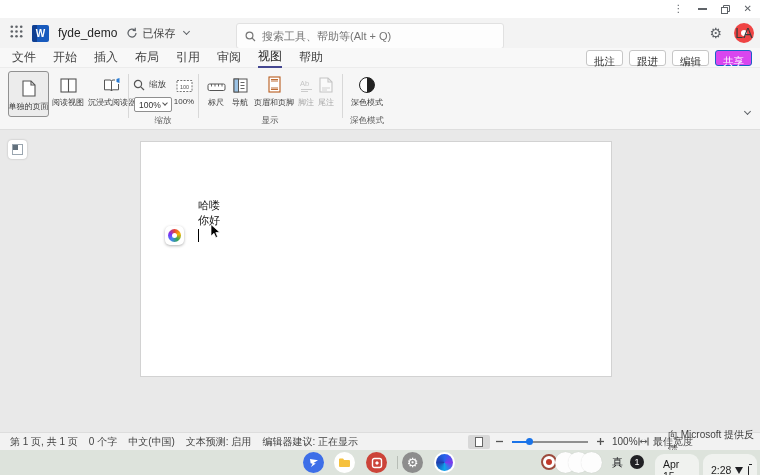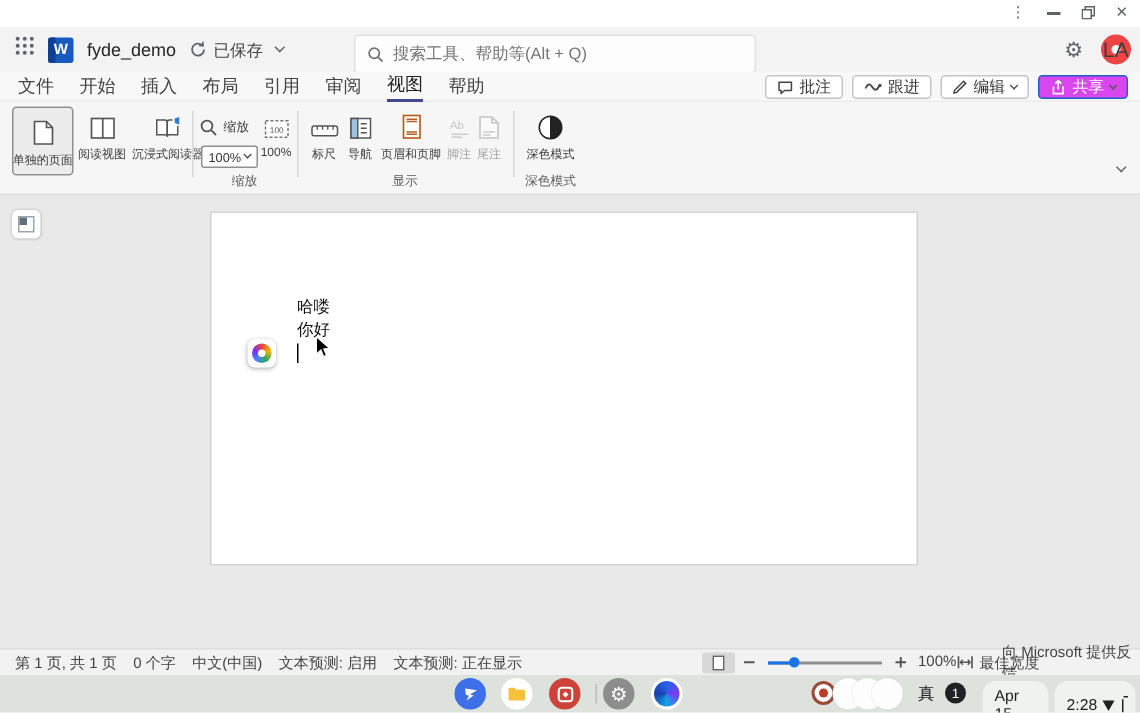--- a/index.html
+++ b/index.html
@@ -27,21 +27,21 @@
   #appbar .right { position:absolute; right:6px; top:0; height:30px; display:flex; align-items:center; gap:12px; }
   .gear { font-size:14px; color:#5f6368; }
   .avatar { width:20px; height:20px; border-radius:50%; border:7px solid #ef4444; background:#fff; display:flex; align-items:center; justify-content:center; font-size:14px; color:#3c3c3c; letter-spacing:0.3px; }
 
   
   #menubar { position:absolute; left:0; top:48px; width:760px; height:20px; background:#f8f8f8; border-bottom:1px solid #ececec; }
   #menubar .tabs { position:absolute; left:12px; top:0; height:20px; display:flex; gap:17px; align-items:center; }
   .tab { font-size:12px; color:#444; padding-bottom:1px; }
   .tab.active { color:#1f1f1f; font-weight:normal; border-bottom:2px solid #444791; }
   #menubar .actions { position:absolute; right:8px; top:2px; display:flex; gap:6px; }
-  .mbtn { height:16px; display:flex; align-items:center; gap:4px; font-size:10.5px; color:#333; background:#fff; border:1px solid #c6c6c6; border-radius:3px; padding:0 7px; }
+  .mbtn { height:16px; display:flex; align-items:center; gap:4px; font-size:10.5px; color:#333; background:#fff; border:1px solid #c6c6c6; border-radius:3px; padding:0 7px;flex-direction:column; }
   .mbtn.primary { background:#d946ef; border-color:#1a62c5; color:#fff; }
   .mbtn .chev { border-color:#555; width:4px; height:4px; }
 
   
   #ribbon { position:absolute; left:0; top:68px; width:760px; height:62px; background:#f6f6f6; border-bottom:1px solid #dedede; }
   .rbtn { position:absolute; top:5px; display:flex; flex-direction:column; align-items:center; gap:4px; font-size:8px; color:#3b3b3b; white-space:nowrap; }
   .rbtn.disabled { opacity:0.45; }
   .ricon { height:20px; display:flex; align-items:flex-end; justify-content:center; }
   .rsel { position:absolute; left:8px; top:3px; width:41px; height:46px; border:1px solid #919191; border-radius:3px; background:#ececec; display:flex; flex-direction:column; align-items:center; justify-content:center; gap:4px; font-size:8px; color:#3b3b3b; white-space:nowrap; }
   .group-label { position:absolute; top:47px; font-size:8.5px; color:#5e5e5e; text-align:center; }
@@ -325,21 +325,21 @@
       </svg>
   </div>
 </div>
 
 <div id="statusbar">
   <div class="left">
     <span>第 1 页, 共 1 页</span>
     <span>0 个字</span>
     <span>中文(中国)</span>
     <span>文本预测: 启用</span>
-    <span>文本预测: 正在显示</span>
+    <span>编辑器建议: 正在显示</span>
   </div>
   <div id="pageview-btn">
       <span class="mini-page"></span>
     </div>
   <div class="zoomctl" style="left:495px;">
       <svg width="9" height="9">
         <line x1="1" y1="4.5" x2="8" y2="4.5" stroke="#555" stroke-width="1.3"></line>
       </svg>
     </div>
   <div id="slider">

